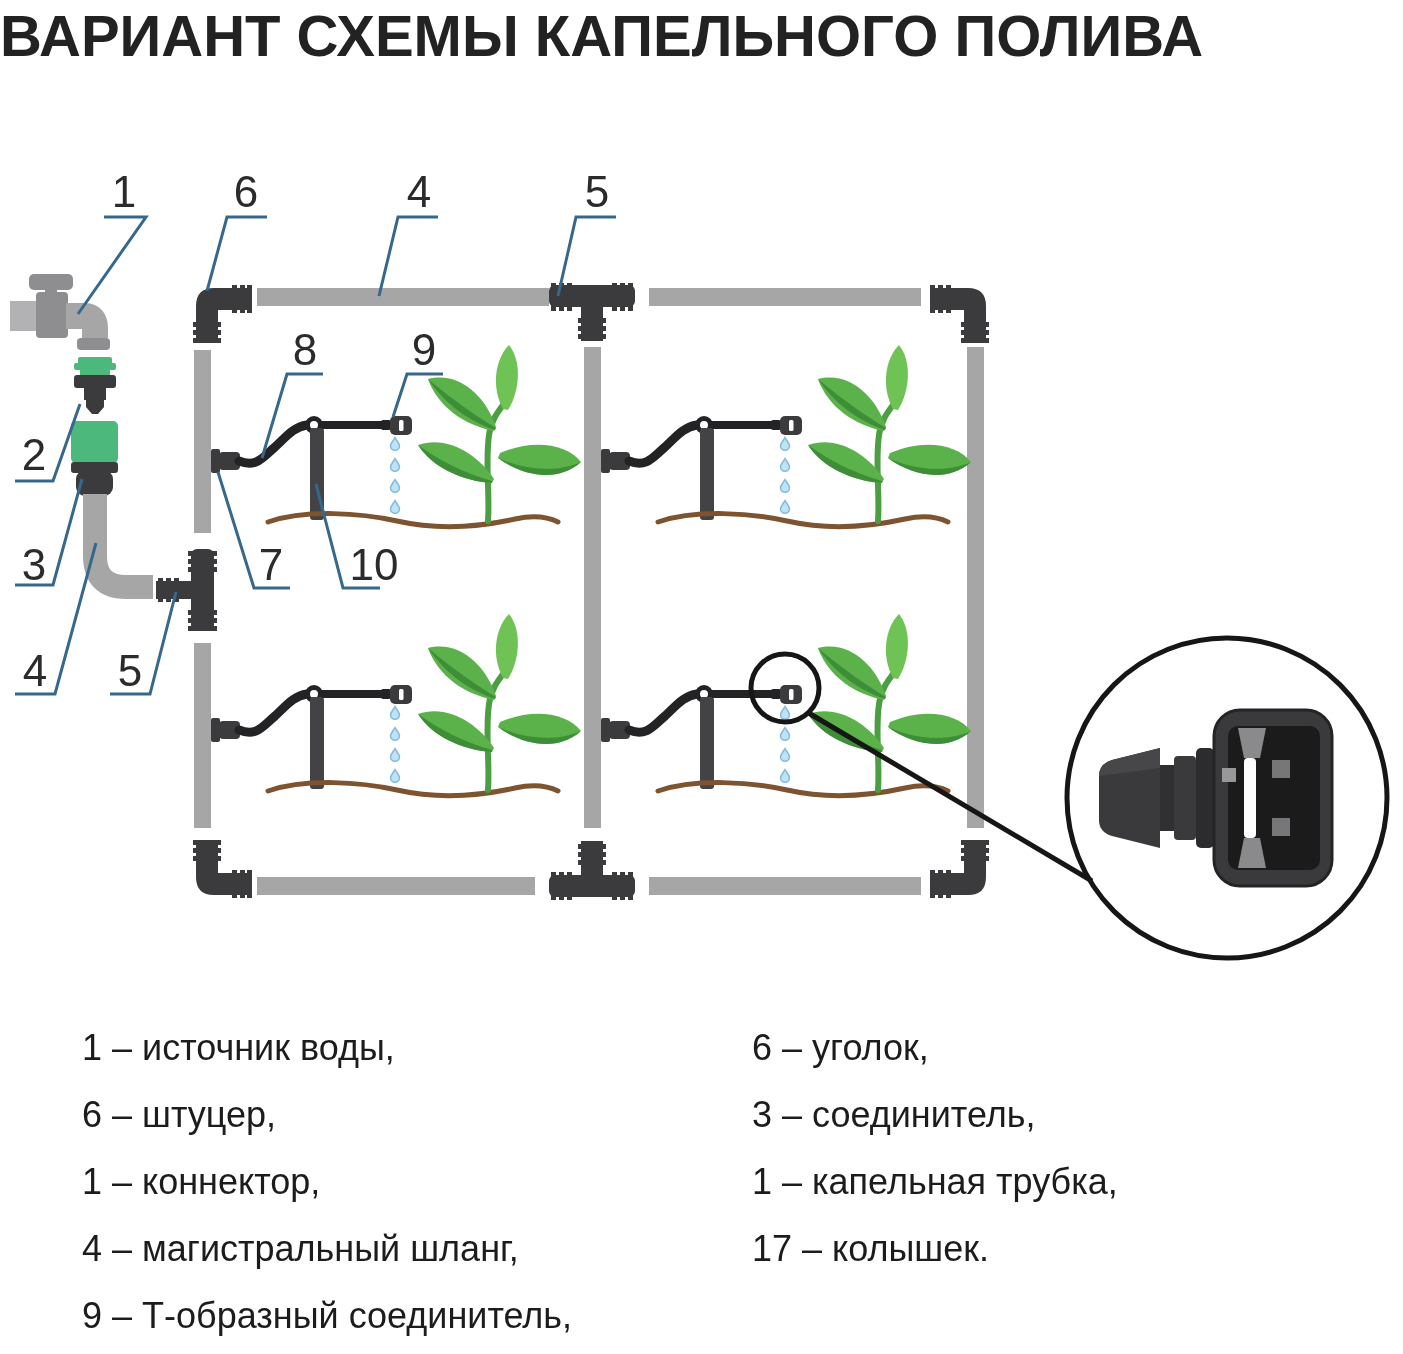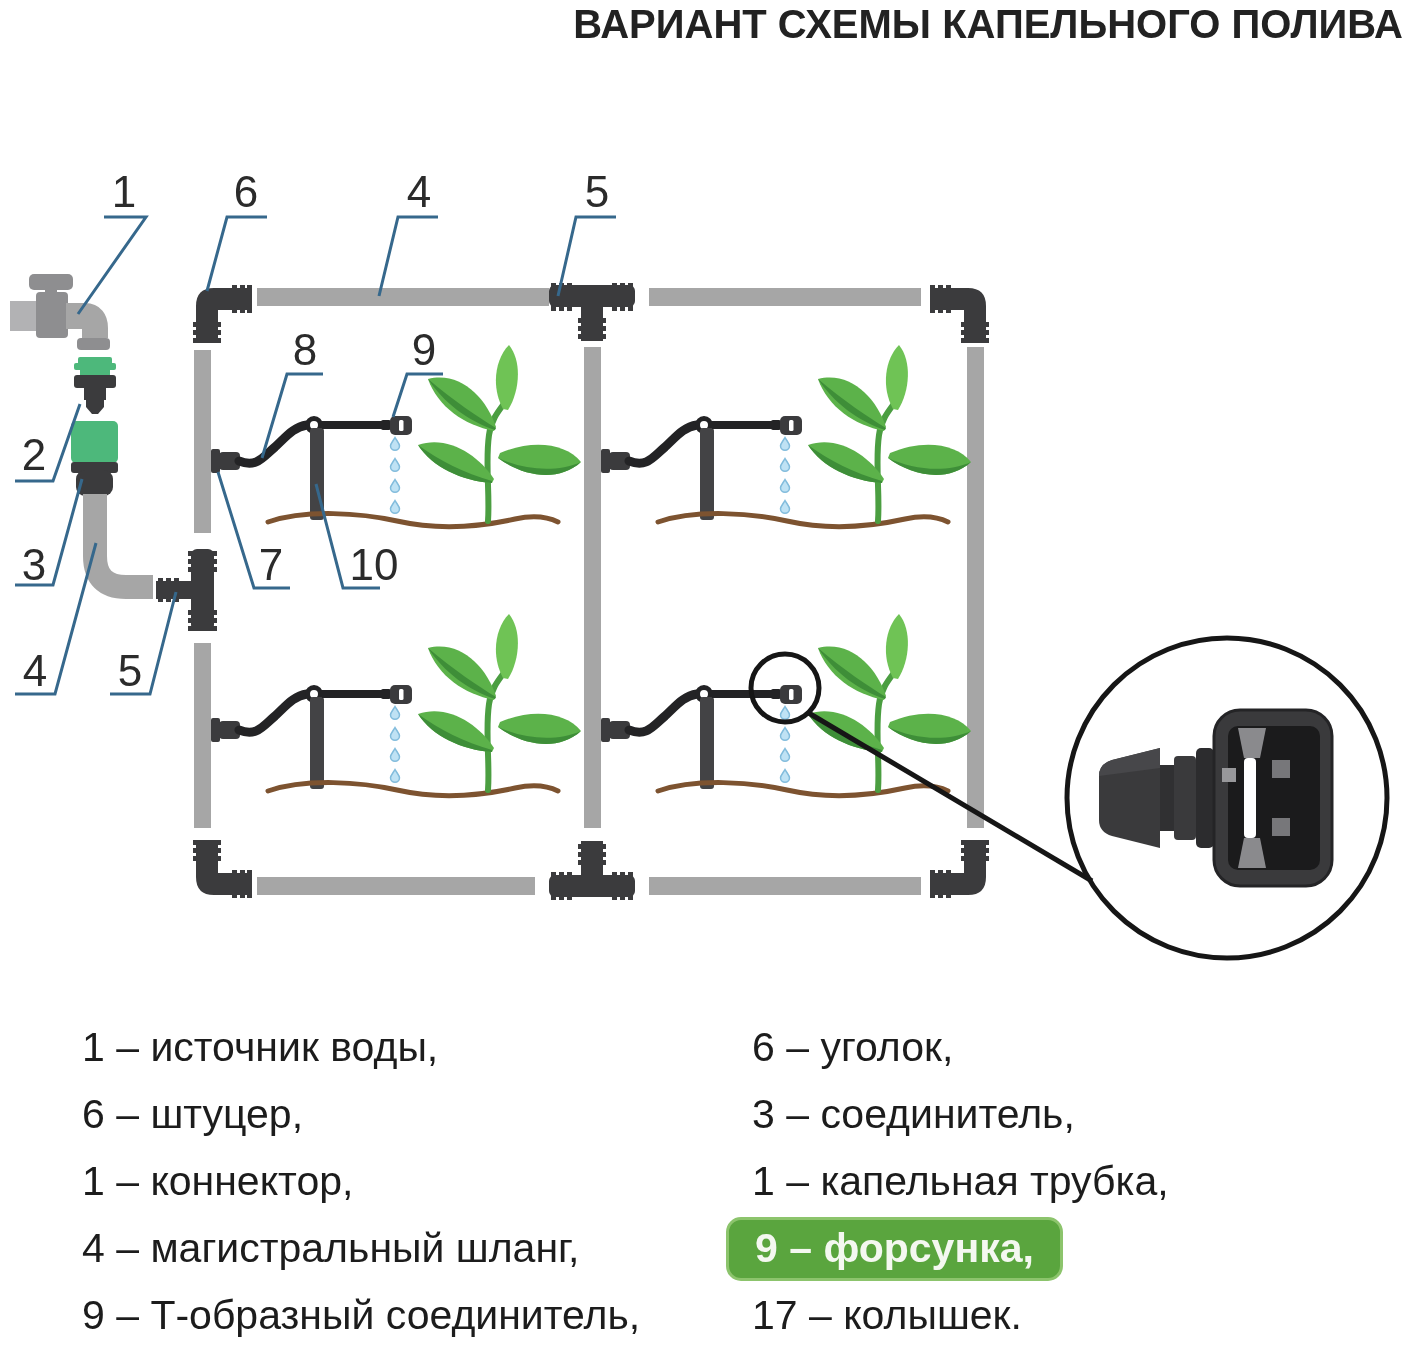--- a/index.html
+++ b/index.html
@@ -6,22 +6,22 @@
     --c-pipe:#a6a6a6; --c-faucet:#8e8e90; --c-faucet_light:#b2b2b4;
     --c-fit:#3b3b3d; --c-tube:#232325; --c-stake:#434345; --c-green:#4db87b;
     --c-leader:#36688c; --c-drop:#bfe2f4; --c-drop_stroke:#82bcdc;
     --c-ground:#7d5330; --c-stem:#4b9e41; --c-leaf_light:#5cb24a;
     --c-leaf_dark:#3e8e38; --c-leaf_top:#6fc355; --c-badge:#5aa53e;
     --c-badge_border:#8cc46c; --c-badge_text:#f4f8f0; --c-ink:#2b2b2b; --c-mag:#161616;
   }
   html,body{margin:0;padding:0;background:#fff;}
   #stage{position:relative;width:1403px;height:1354px;background:#fff;overflow:hidden;
          font-family:"Liberation Sans","DejaVu Sans",sans-serif;}
-  #title{position:absolute;top:2px;left:0;width:100%;text-align:right;
-         font-size:40px;font-weight:bold;color:#222;letter-spacing:0;}
+  #title{position:absolute;top:2px;left:0;width:100%;text-align:left;
+         font-size:58px;font-weight:bold;color:#222;letter-spacing:0;}
   #diagram{position:absolute;left:0;top:0;}
   .pipe{fill:var(--c-pipe);}
   .pipe-s{stroke:var(--c-pipe);fill:none;}
   .fauc{fill:var(--c-faucet);}
   .fauc-l{fill:var(--c-faucet_light);}
   .fit{fill:var(--c-fit);}
   .tube-f{fill:var(--c-tube);}
   .tube-s{stroke:var(--c-tube);fill:none;}
   .stake{fill:var(--c-stake);}
   .green-f{fill:var(--c-green);}
@@ -32,21 +32,21 @@
   .stem{stroke:var(--c-stem);stroke-width:6;fill:none;stroke-linecap:round;}
   .leafL{fill:var(--c-leaf_light);}
   .leafD{fill:var(--c-leaf_dark);}
   .leafT{fill:var(--c-leaf_top);}
   .ring{fill:#fff;stroke:var(--c-tube);stroke-width:5;}
   .mag{stroke:var(--c-mag);stroke-width:5;fill:none;}
   #legend{position:absolute;left:0;top:1014px;width:1403px;}
   .col{position:absolute;top:0;}
   .col-left{left:82px;}
   .col-right{left:726px;}
-  .lrow{height:67px;display:flex;align-items:center;font-size:41px;color:#1c1c1c;white-space:nowrap;}
+  .lrow{height:67px;display:flex;align-items:center;font-size:36px;color:#1c1c1c;white-space:nowrap;}
   .col-right .lrow{padding-left:26px;}
   .col-right .lrow.badge-row{padding-left:0;}
   .badge{display:inline-flex;align-items:center;height:58px;padding:0 26px;
          background:var(--c-badge);border:3px solid var(--c-badge_border);
          border-radius:15px;color:var(--c-badge_text);font-weight:bold;}
 </style>
 </head>
 <body>
 
 <div id="stage">
@@ -266,20 +266,17 @@
       <div class="lrow">1 – источник воды,</div>
       <div class="lrow">6 – штуцер,</div>
       <div class="lrow">1 – коннектор,</div>
       <div class="lrow">4 – магистральный шланг,</div>
       <div class="lrow">9 – Т-образный соединитель,</div>
     </div>
     <div class="col col-right">
       <div class="lrow">6 – уголок,</div>
       <div class="lrow">3 – соединитель,</div>
       <div class="lrow">1 – капельная трубка,</div>
-      <div class="lrow badge-row">
-        <span class="badge">9 – форсунка,</span>
-      </div>
       <div class="lrow">17 – колышек.</div>
     </div>
   </div>
 
 </div>
 
 </body></html>

